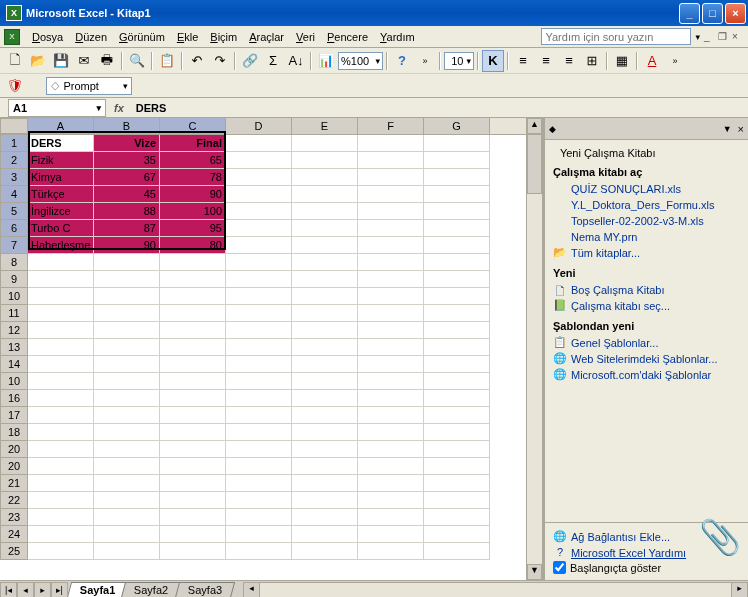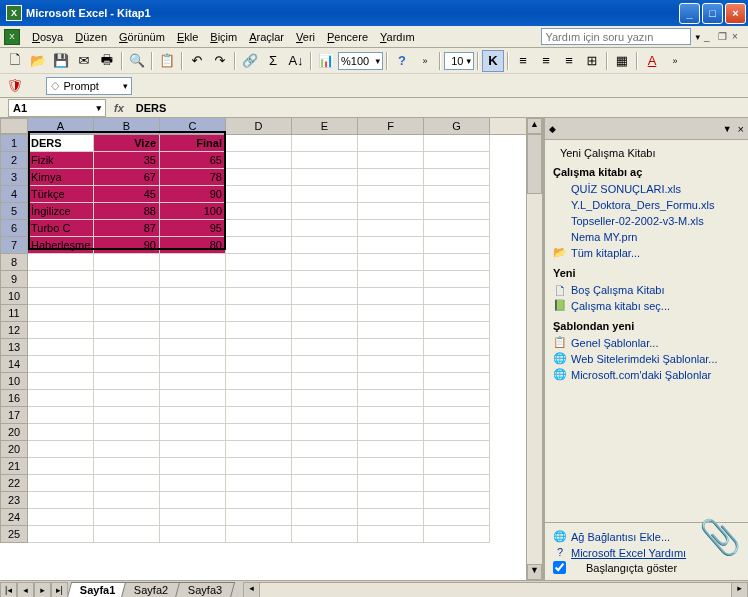--- a/index.html
+++ b/index.html
@@ -70,21 +70,21 @@
 .taskpane { width:206px; background:#eeecdf; border-left:3px solid #aca899; display:flex; flex-direction:column; }
 .tp-hdr { height:22px; background:#d4d0c8; display:flex; align-items:center; padding:0 4px; border-bottom:1px solid #aca899; }
 .tp-hdr .tri { margin-right:4px; font-size:9px; }
 .tp-hdr .tp-title { font-weight:normal; flex:1;margin-top:48px; }
 .tp-body { padding:20px 8px; flex:1; overflow:hidden; }
 .tp-sec { font-weight:bold; margin:6px 0 3px; }
 .tp-link { color:#003399; padding:2px 0 2px 18px; cursor:pointer; position:relative; }
 .tp-link.u { text-decoration:underline; }
 .tp-link .ico { position:absolute; left:0; top:1px; width:14px; height:14px; text-align:center; font-size:11px; }
 .tp-foot { padding:6px 8px; border-top:1px solid #aca899; }
-.tp-chk { display:flex; align-items:center; gap:20px; }
+.tp-chk { display:flex; align-items:center; gap:4px; }
 .clippy { position:absolute; right:6px; bottom:40px; font-size:34px; }
 
 
 .sheettabs { height:18px; background:#d4d0c8; display:flex; align-items:center; border-top:1px solid #aca899; }
 .navbtn { width:17px; height:16px; background:#d4d0c8; border:1px solid #aca899; text-align:center; font-size:9px; line-height:14px; }
 .tab { padding:0 10px; background:#d4d0c8; border:1px solid #808080; border-bottom:none; line-height:15px; transform:skewX(-15deg); margin-left:-3px; }
 .tab span { display:inline-block; transform:skewX(15deg); }
 .tab.active { background:#fff; font-weight:bold; }
 .hscroll { flex:1; margin-left:10px; background:#e8e5d8; height:16px; border:1px solid #aca899; display:flex; }
 .hscroll .arr { width:16px; background:#d4d0c8; border-right:1px solid #aca899; text-align:center; font-size:9px; }
@@ -366,20 +366,30 @@
           <div class="rowhdr">17</div>
           <div class="cell"></div>
           <div class="cell"></div>
           <div class="cell"></div>
           <div class="cell"></div>
           <div class="cell"></div>
           <div class="cell"></div>
           <div class="cell"></div>
         </div>
         <div class="row">
+          <div class="rowhdr">18</div>
+          <div class="cell"></div>
+          <div class="cell"></div>
+          <div class="cell"></div>
+          <div class="cell"></div>
+          <div class="cell"></div>
+          <div class="cell"></div>
+          <div class="cell"></div>
+        </div>
+        <div class="row">
           <div class="rowhdr">20</div>
           <div class="cell"></div>
           <div class="cell"></div>
           <div class="cell"></div>
           <div class="cell"></div>
           <div class="cell"></div>
           <div class="cell"></div>
           <div class="cell"></div>
         </div>
         <div class="row">

